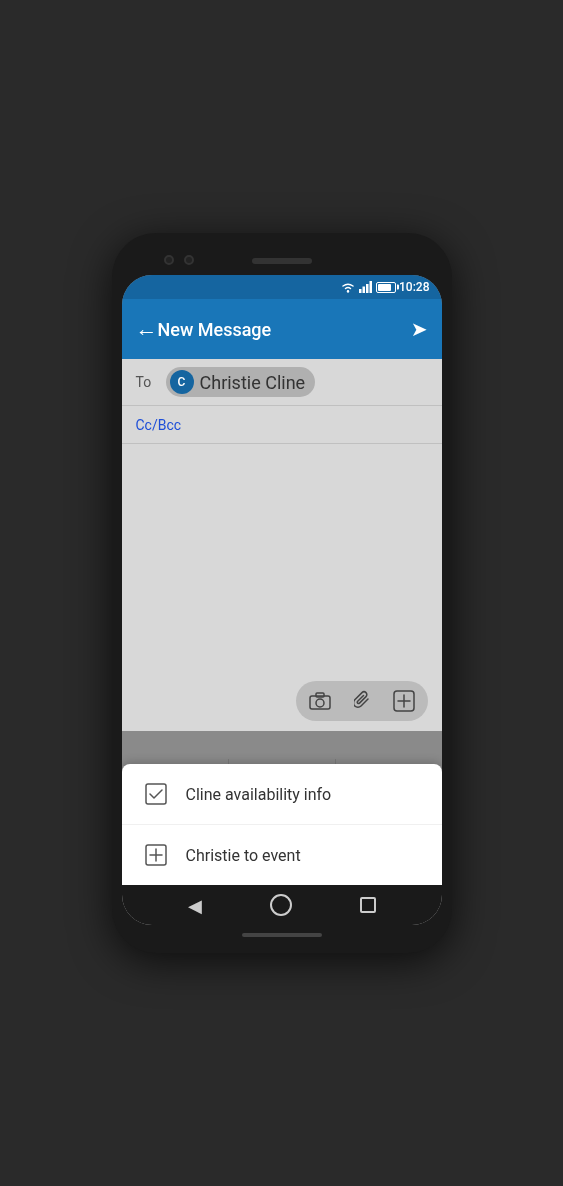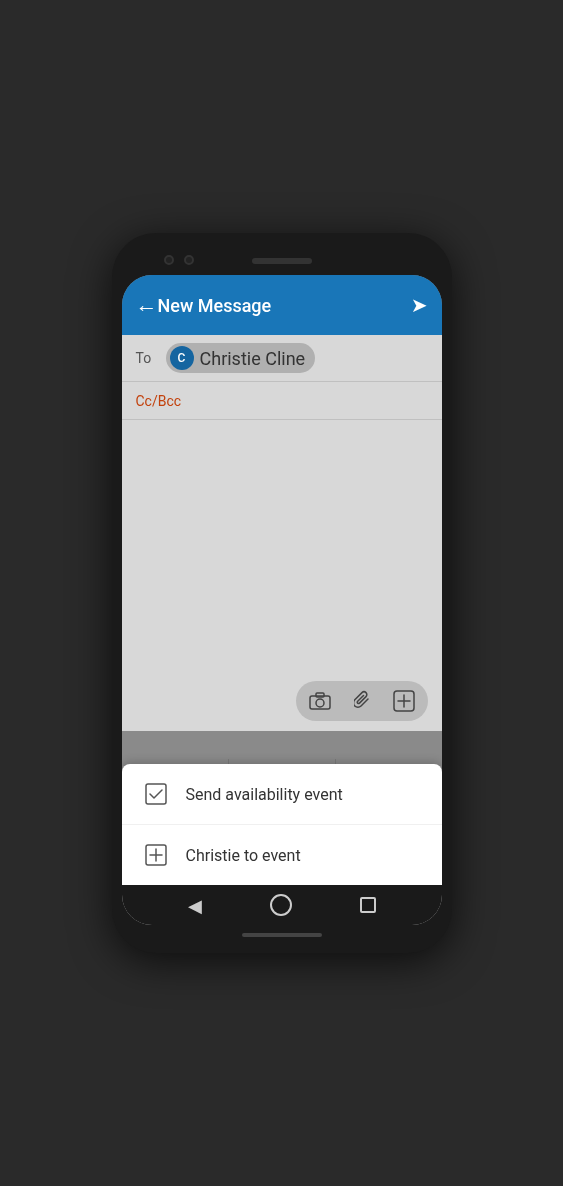--- a/index.html
+++ b/index.html
@@ -185,21 +185,21 @@
       font-weight: 500;
     }
     .recipient-name {
       font-size: 18px;
       color: #333;
     }
     .cc-field {
       padding: 10px 14px;
       background: #d8d8d8;
       border-bottom: 1px solid #c0c0c0;
-      color: #c2410c;
+      color: #1d4ed8;
       font-size: 14px;
       min-height: 38px;
       display: flex;
       align-items: flex-end;
     }
     .subject-field {
       padding: 10px 14px;
       background: #d8d8d8;
       border-bottom: 1px solid #c0c0c0;
       color: #333;
@@ -391,20 +391,40 @@
 
 <div class="phone-shell">
   <div class="phone-top-bar">
     <div class="phone-camera"></div>
     <div class="phone-camera2"></div>
     <div class="phone-speaker"></div>
   </div>
 
   <div class="phone-screen">
 
+    <div class="status-bar">
+      <div class="status-icons">
+        <svg width="16" height="12" viewBox="0 0 16 12">
+          <path d="M8 10 L8 10" stroke="white" stroke-width="2" stroke-linecap="round"></path>
+          <path d="M5.5 7.5 Q8 5.5 10.5 7.5" stroke="white" stroke-width="1.5" fill="none" stroke-linecap="round"></path>
+          <path d="M3 5 Q8 1.5 13 5" stroke="white" stroke-width="1.5" fill="none" stroke-linecap="round"></path>
+          <circle cx="8" cy="10.5" r="1.2" fill="white"></circle>
+        </svg>
+        <svg width="14" height="12" viewBox="0 0 14 12">
+          <rect x="0" y="8" width="2.5" height="4" fill="white"></rect>
+          <rect x="3.5" y="5.5" width="2.5" height="6.5" fill="white"></rect>
+          <rect x="7" y="3" width="2.5" height="9" fill="white"></rect>
+          <rect x="10.5" y="0" width="2.5" height="12" fill="white"></rect>
+        </svg>
+        <div class="battery-icon">
+          <div class="battery-fill"></div>
+        </div>
+        <span class="status-time">10:28</span>
+      </div>
+    </div>
 
     <div class="app-header">
       <span class="header-back">←</span>
       <div class="header-center">
         <div class="header-title">New Message</div>
       </div>
       <span class="header-send">➤</span>
     </div>
 
     <div class="screen-wrapper">
@@ -493,21 +513,21 @@
       </div>
 
       <div class="popup-overlay">
         <div class="popup-item">
           <div class="popup-icon">
             <svg width="24" height="24" viewBox="0 0 24 24" fill="none">
               <rect x="2" y="2" width="20" height="20" rx="2" stroke="#555" stroke-width="1.5"></rect>
               <polyline points="6,12 10,16 18,8" stroke="#555" stroke-width="1.5" stroke-linecap="round" stroke-linejoin="round"></polyline>
             </svg>
           </div>
-          <span class="popup-label">Send availability event</span>
+          <span class="popup-label">Cline availability info</span>
         </div>
         <div class="popup-item">
           <div class="popup-icon">
             <svg width="24" height="24" viewBox="0 0 24 24" fill="none">
               <rect x="2" y="2" width="20" height="20" rx="2" stroke="#555" stroke-width="1.5"></rect>
               <line x1="12" y1="6" x2="12" y2="18" stroke="#555" stroke-width="1.5" stroke-linecap="round"></line>
               <line x1="6" y1="12" x2="18" y2="12" stroke="#555" stroke-width="1.5" stroke-linecap="round"></line>
             </svg>
           </div>
           <span class="popup-label">Christie to event</span>

